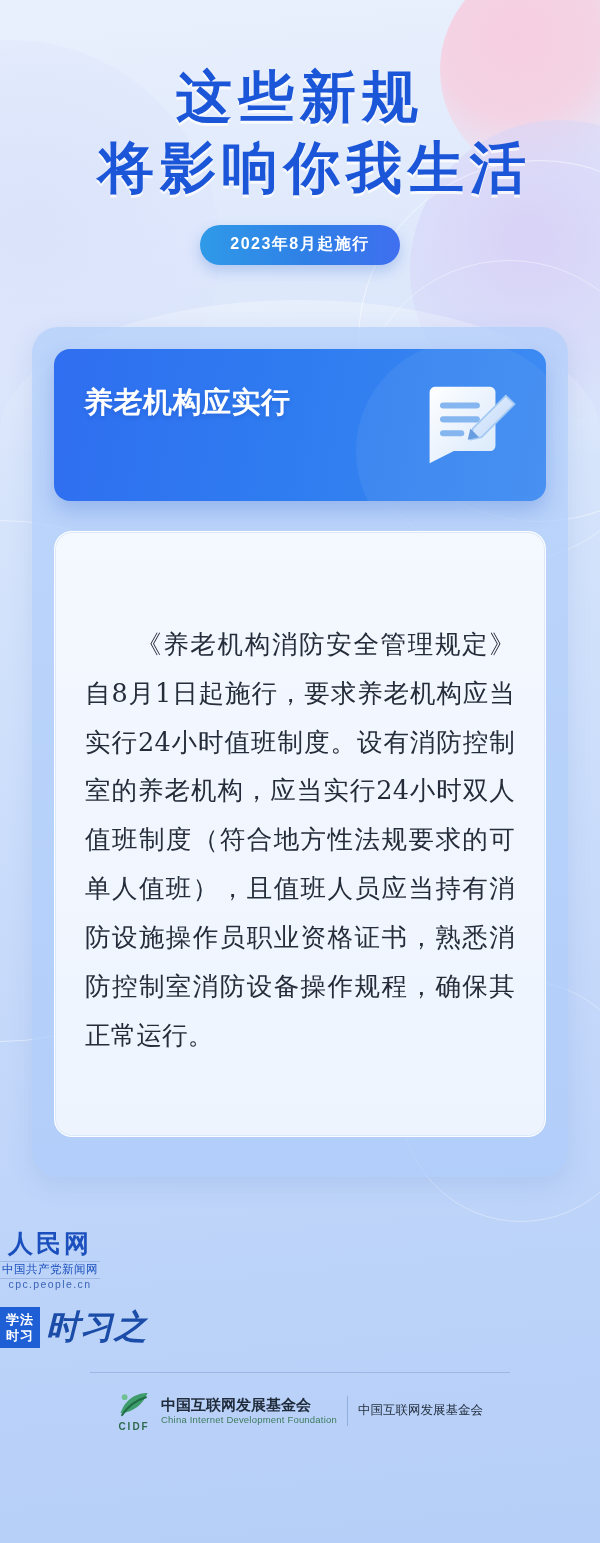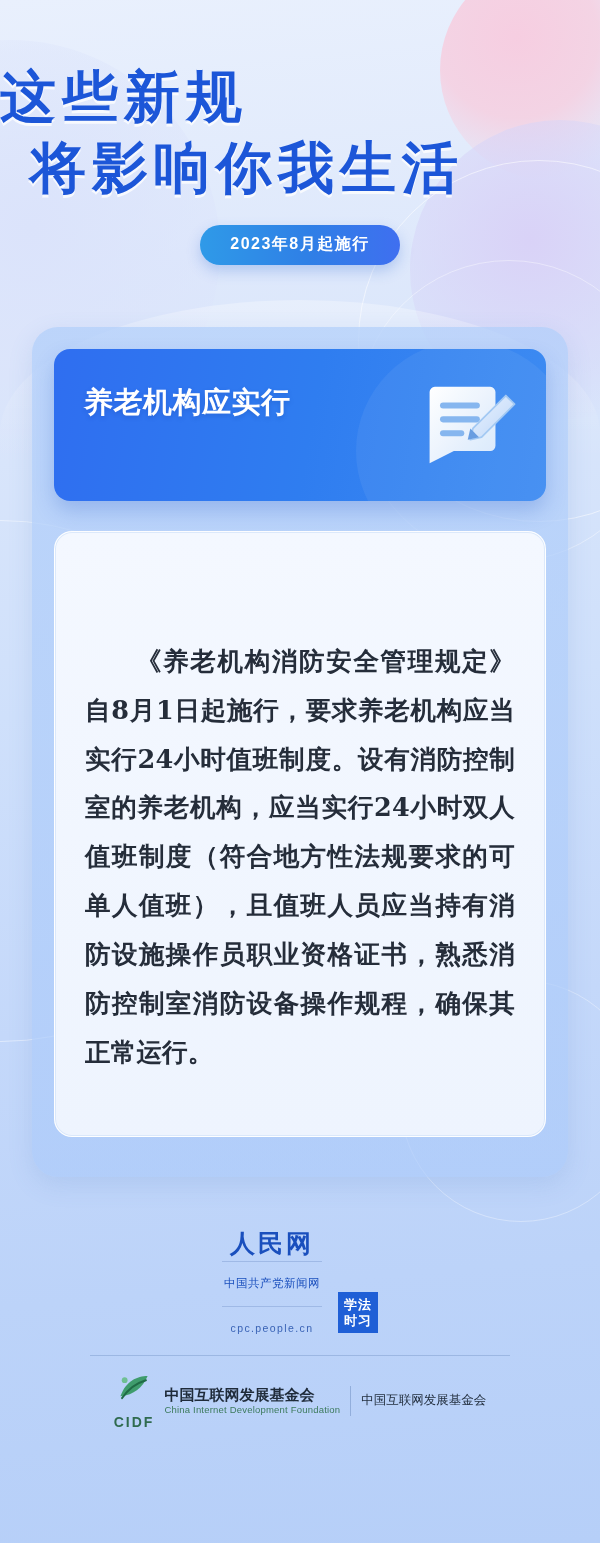--- a/index.html
+++ b/index.html
@@ -57,21 +57,21 @@
     border-top-left-radius: 60% 100%;
     border-top-right-radius: 60% 100%;
     pointer-events: none;
   }
   .wave-1 { top: 300px; }
 
   
   .header {
     position: relative;
     padding-top: 62px;
-    text-align: left;
+    text-align: center;
     z-index: 3;
   }
   .title-line {
     font-size: 56px;
     font-weight: 700;
     letter-spacing: 6px;
     line-height: 1.26;
     color: #1a57d6;
     text-shadow: 0 3px 0 rgba(255,255,255,.75);
   }
@@ -135,47 +135,47 @@
     right: 28px; top: 24px;
     width: 104px; height: 104px;
   }
 
   .content-box {
     margin-top: 30px;
     background: linear-gradient(180deg, #f4f8ff 0%, #eef4fe 100%);
     border: 1px solid rgba(255,255,255,.9);
     border-radius: 18px;
     min-height: 606px;
-    padding: 79px 30px 30px;
+    padding: 62px 30px 30px;
     box-sizing: border-box;
     box-shadow: inset 0 0 0 1px rgba(210,226,250,.7);
-    font-weight: bold;
   }
   .content-text {
     font-family: "DejaVu Serif", "Liberation Serif", serif;
     font-size: 25.5px;
     line-height: 1.92;
     color: #252d3a;
     text-indent: 2em;
     text-align: justify;
     letter-spacing: .2px;
   }
 
   
   .footer {
     position: relative;
     z-index: 3;
     margin-top: 54px;
     text-align: center;
   }
   .brand-row {
     display: flex;
-    align-items: flex-end;
+    align-items: flex-start;
     justify-content: center;
     gap: 16px;
+    flex-direction: column;
   }
   .people-logo {
     display: flex;
     flex-direction: column;
     align-items: center;
     line-height: 1;
   }
   .people-cn {
     font-family: "DejaVu Serif", "Liberation Serif", serif;
     font-size: 25px;
@@ -183,24 +183,24 @@
     color: #1a4fbd;
     letter-spacing: 3px;
   }
   .people-sub {
     margin-top: 5px;
     font-size: 11.5px;
     color: #1a4fbd;
     letter-spacing: .5px;
     border-top: 1px solid #9fb9e6;
     border-bottom: 1px solid #9fb9e6;
-    padding: 16px 2px;
+    padding: 2px 2px;
   }
   .people-url {
-    margin-top: 16px;
+    margin-top: 0;
     font-size: 10.5px;
     color: #3a63b5;
     letter-spacing: 1.4px;
   }
   .xuefa {
     display: flex;
     align-items: center;
     gap: 6px;
   }
   .xuefa-badge {
@@ -238,22 +238,22 @@
   .cidf-logo {
     display: flex;
     flex-direction: column;
     align-items: center;
     line-height: 1;
   }
   .cidf-mark {
     width: 34px; height: 30px;
   }
   .cidf-abbr {
-    margin-top: 13px;
-    font-size: 14px;
+    margin-top: 3px;
+    font-size: 10px;
     letter-spacing: 2px;
     color: #2f6b4f;
     font-weight: 700;
   }
   .cidf-names {
     text-align: left;
     line-height: 1.3;
   }
   .cidf-cn {
     font-size: 15px;
@@ -336,20 +336,21 @@
       <div class="people-logo">
         <div class="people-cn">人民网</div>
         <div class="people-sub">中国共产党新闻网</div>
         <div class="people-url">cpc.people.cn</div>
       </div>
       <div class="xuefa">
         <div class="xuefa-badge">
           <div>学法</div>
           <div>时习</div>
         </div>
+        <div class="xuefa-text">时习之</div>
       </div>
     </div>
 
     <div class="divider"></div>
 
     <div class="cidf-row">
       <div class="cidf-logo">
         <svg class="cidf-mark" viewBox="0 0 40 34" aria-hidden="true">
           <path d="M4 28 C10 10 24 4 36 4 C30 18 20 26 4 28 Z" fill="#3f9c6d"></path>
           <path d="M6 30 C14 18 24 12 34 9" stroke="#1f6b46" stroke-width="2.4" fill="none" stroke-linecap="round"></path>

